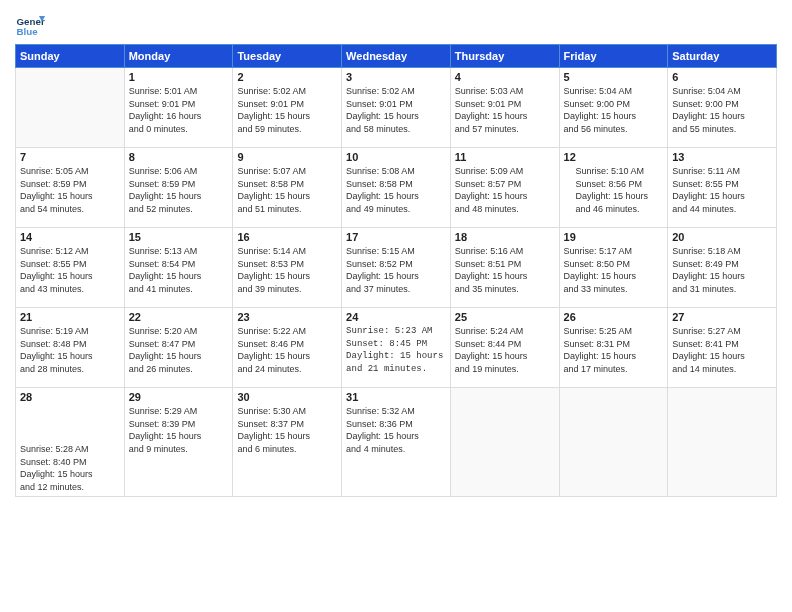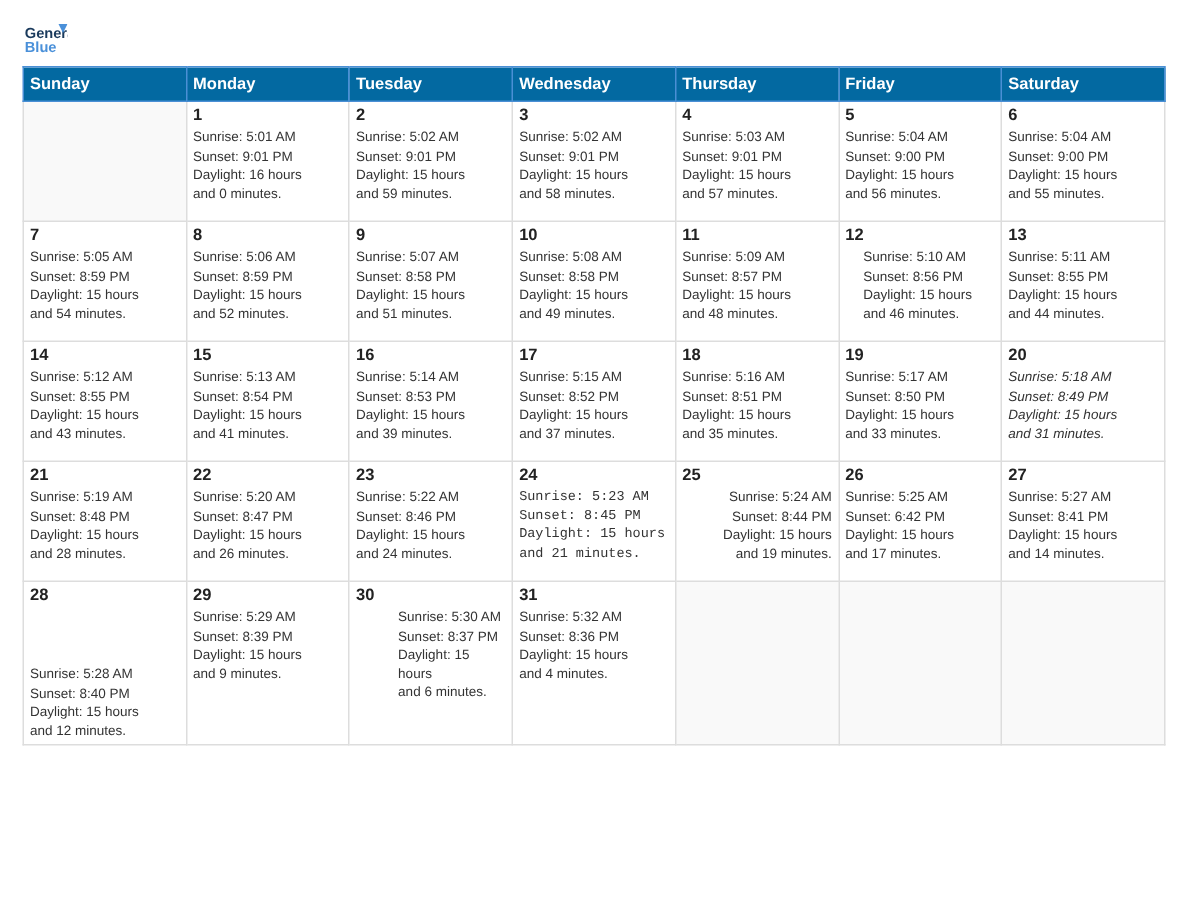--- a/index.html
+++ b/index.html
@@ -43,21 +43,21 @@
       font-size: 15px;
       color: #333;
       font-weight: normal;
     }
     .calendar-table {
       width: 100%;
       border-collapse: collapse;
       font-size: 10px;
     }
     .calendar-table thead tr {
-      background-color: #0369a1;
+      background-color: #1d4ed8;
       color: white;
       padding-left: 43px;
     }
     .calendar-table thead th {
       padding: 5px 4px;
       text-align: left;
       font-size: 11px;
       font-weight: bold;
       border: 1px solid #4a8fd5;
     }
@@ -252,21 +252,21 @@
           </td>
           <td>
             <span class="day-number">19</span>
             <div class="day-info" style="white-space: pre-line;">Sunrise: 5:17 AM
 Sunset: 8:50 PM
 Daylight: 15 hours
 and 33 minutes.</div>
           </td>
           <td>
             <span class="day-number">20</span>
-            <div class="day-info" style="white-space: pre-line; font-style: italic;">Sunrise: 5:18 AM
+            <div class="day-info" style="white-space: pre-line;">Sunrise: 5:18 AM
 Sunset: 8:49 PM
 Daylight: 15 hours
 and 31 minutes.</div>
           </td>
         </tr>
         <tr>
           <td>
             <span class="day-number">21</span>
             <div class="day-info" style="white-space: pre-line;">Sunrise: 5:19 AM
 Sunset: 8:48 PM
@@ -289,29 +289,29 @@
           </td>
           <td>
             <span class="day-number">24</span>
             <div class="day-info" style="white-space: pre-line; font-family: Liberation Mono, monospace;">Sunrise: 5:23 AM
 Sunset: 8:45 PM
 Daylight: 15 hours
 and 21 minutes.</div>
           </td>
           <td>
             <span class="day-number">25</span>
-            <div class="day-info" style="white-space: pre-line; text-align: right;">Sunrise: 5:24 AM
+            <div class="day-info" style="white-space: pre-line;">Sunrise: 5:24 AM
 Sunset: 8:44 PM
 Daylight: 15 hours
 and 19 minutes.</div>
           </td>
           <td>
             <span class="day-number">26</span>
             <div class="day-info" style="white-space: pre-line;">Sunrise: 5:25 AM
-Sunset: 6:42 PM
+Sunset: 8:31 PM
 Daylight: 15 hours
 and 17 minutes.</div>
           </td>
           <td>
             <span class="day-number">27</span>
             <div class="day-info" style="white-space: pre-line;">Sunrise: 5:27 AM
 Sunset: 8:41 PM
 Daylight: 15 hours
 and 14 minutes.</div>
           </td>
@@ -326,21 +326,21 @@
           </td>
           <td>
             <span class="day-number">29</span>
             <div class="day-info" style="white-space: pre-line;">Sunrise: 5:29 AM
 Sunset: 8:39 PM
 Daylight: 15 hours
 and 9 minutes.</div>
           </td>
           <td>
             <span class="day-number">30</span>
-            <div class="day-info" style="white-space: pre-line; margin-left: 28px;">Sunrise: 5:30 AM
+            <div class="day-info" style="white-space: pre-line;">Sunrise: 5:30 AM
 Sunset: 8:37 PM
 Daylight: 15 hours
 and 6 minutes.</div>
           </td>
           <td>
             <span class="day-number">31</span>
             <div class="day-info" style="white-space: pre-line;">Sunrise: 5:32 AM
 Sunset: 8:36 PM
 Daylight: 15 hours
 and 4 minutes.</div>

